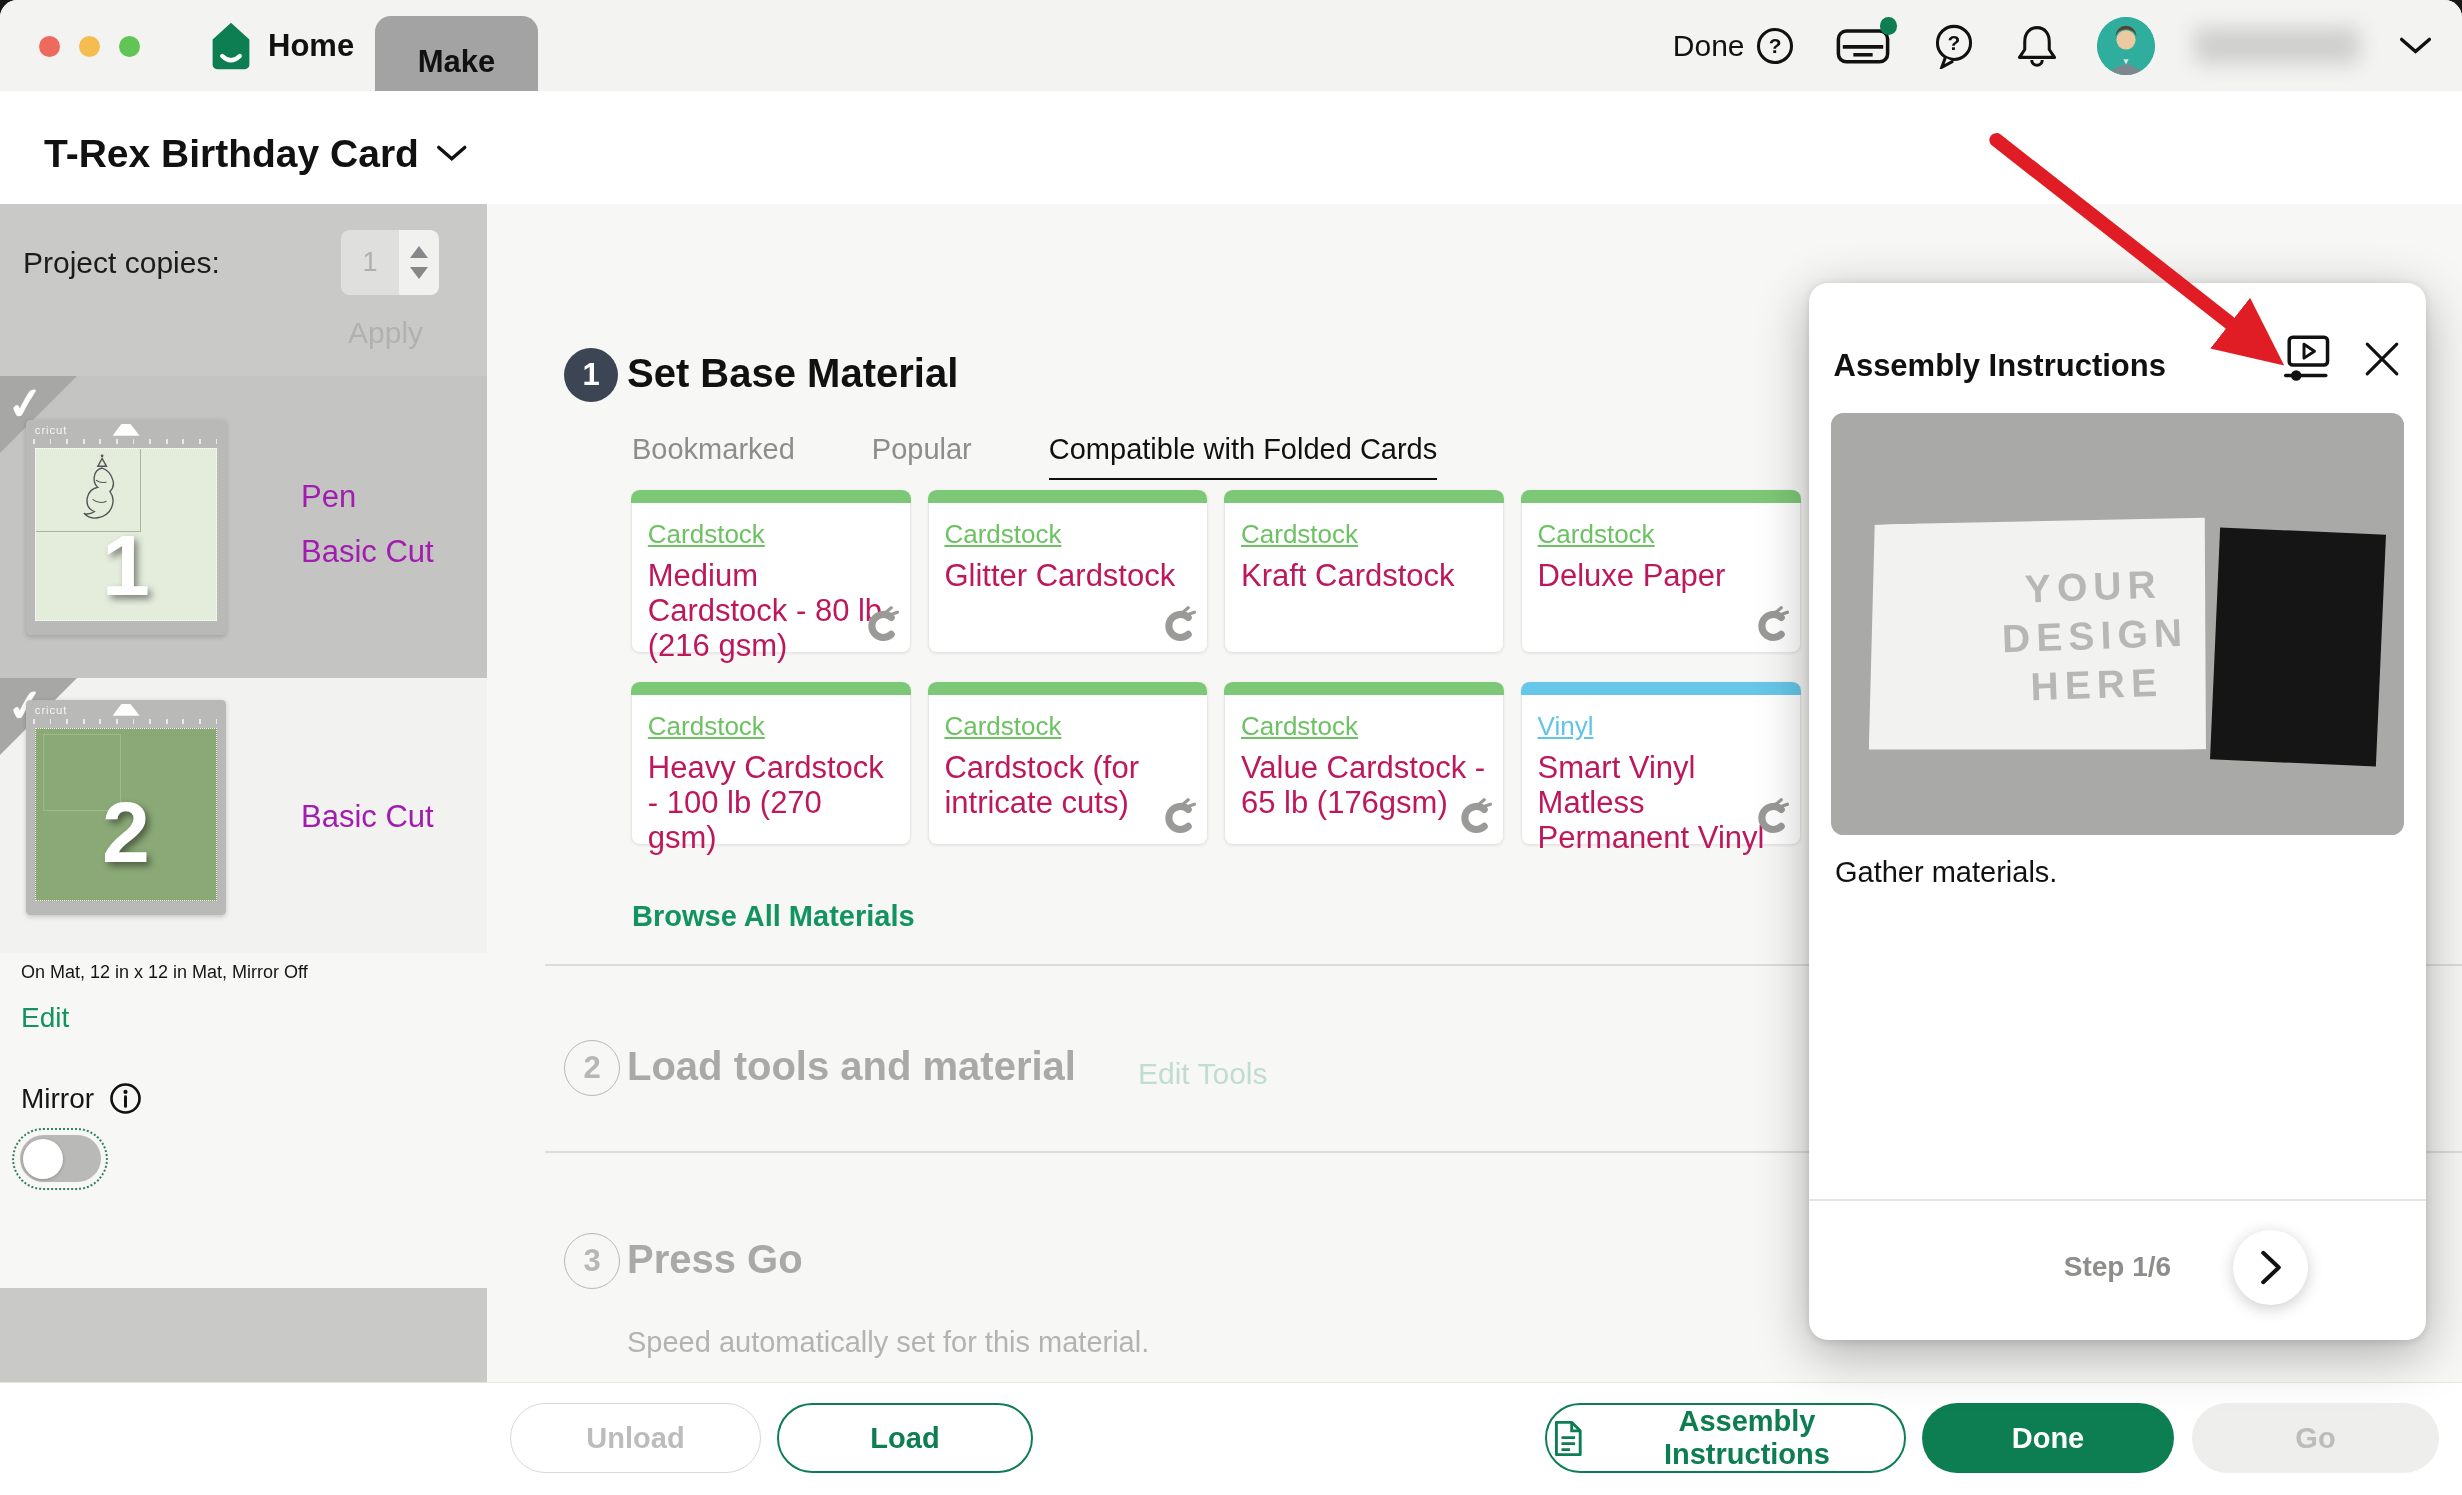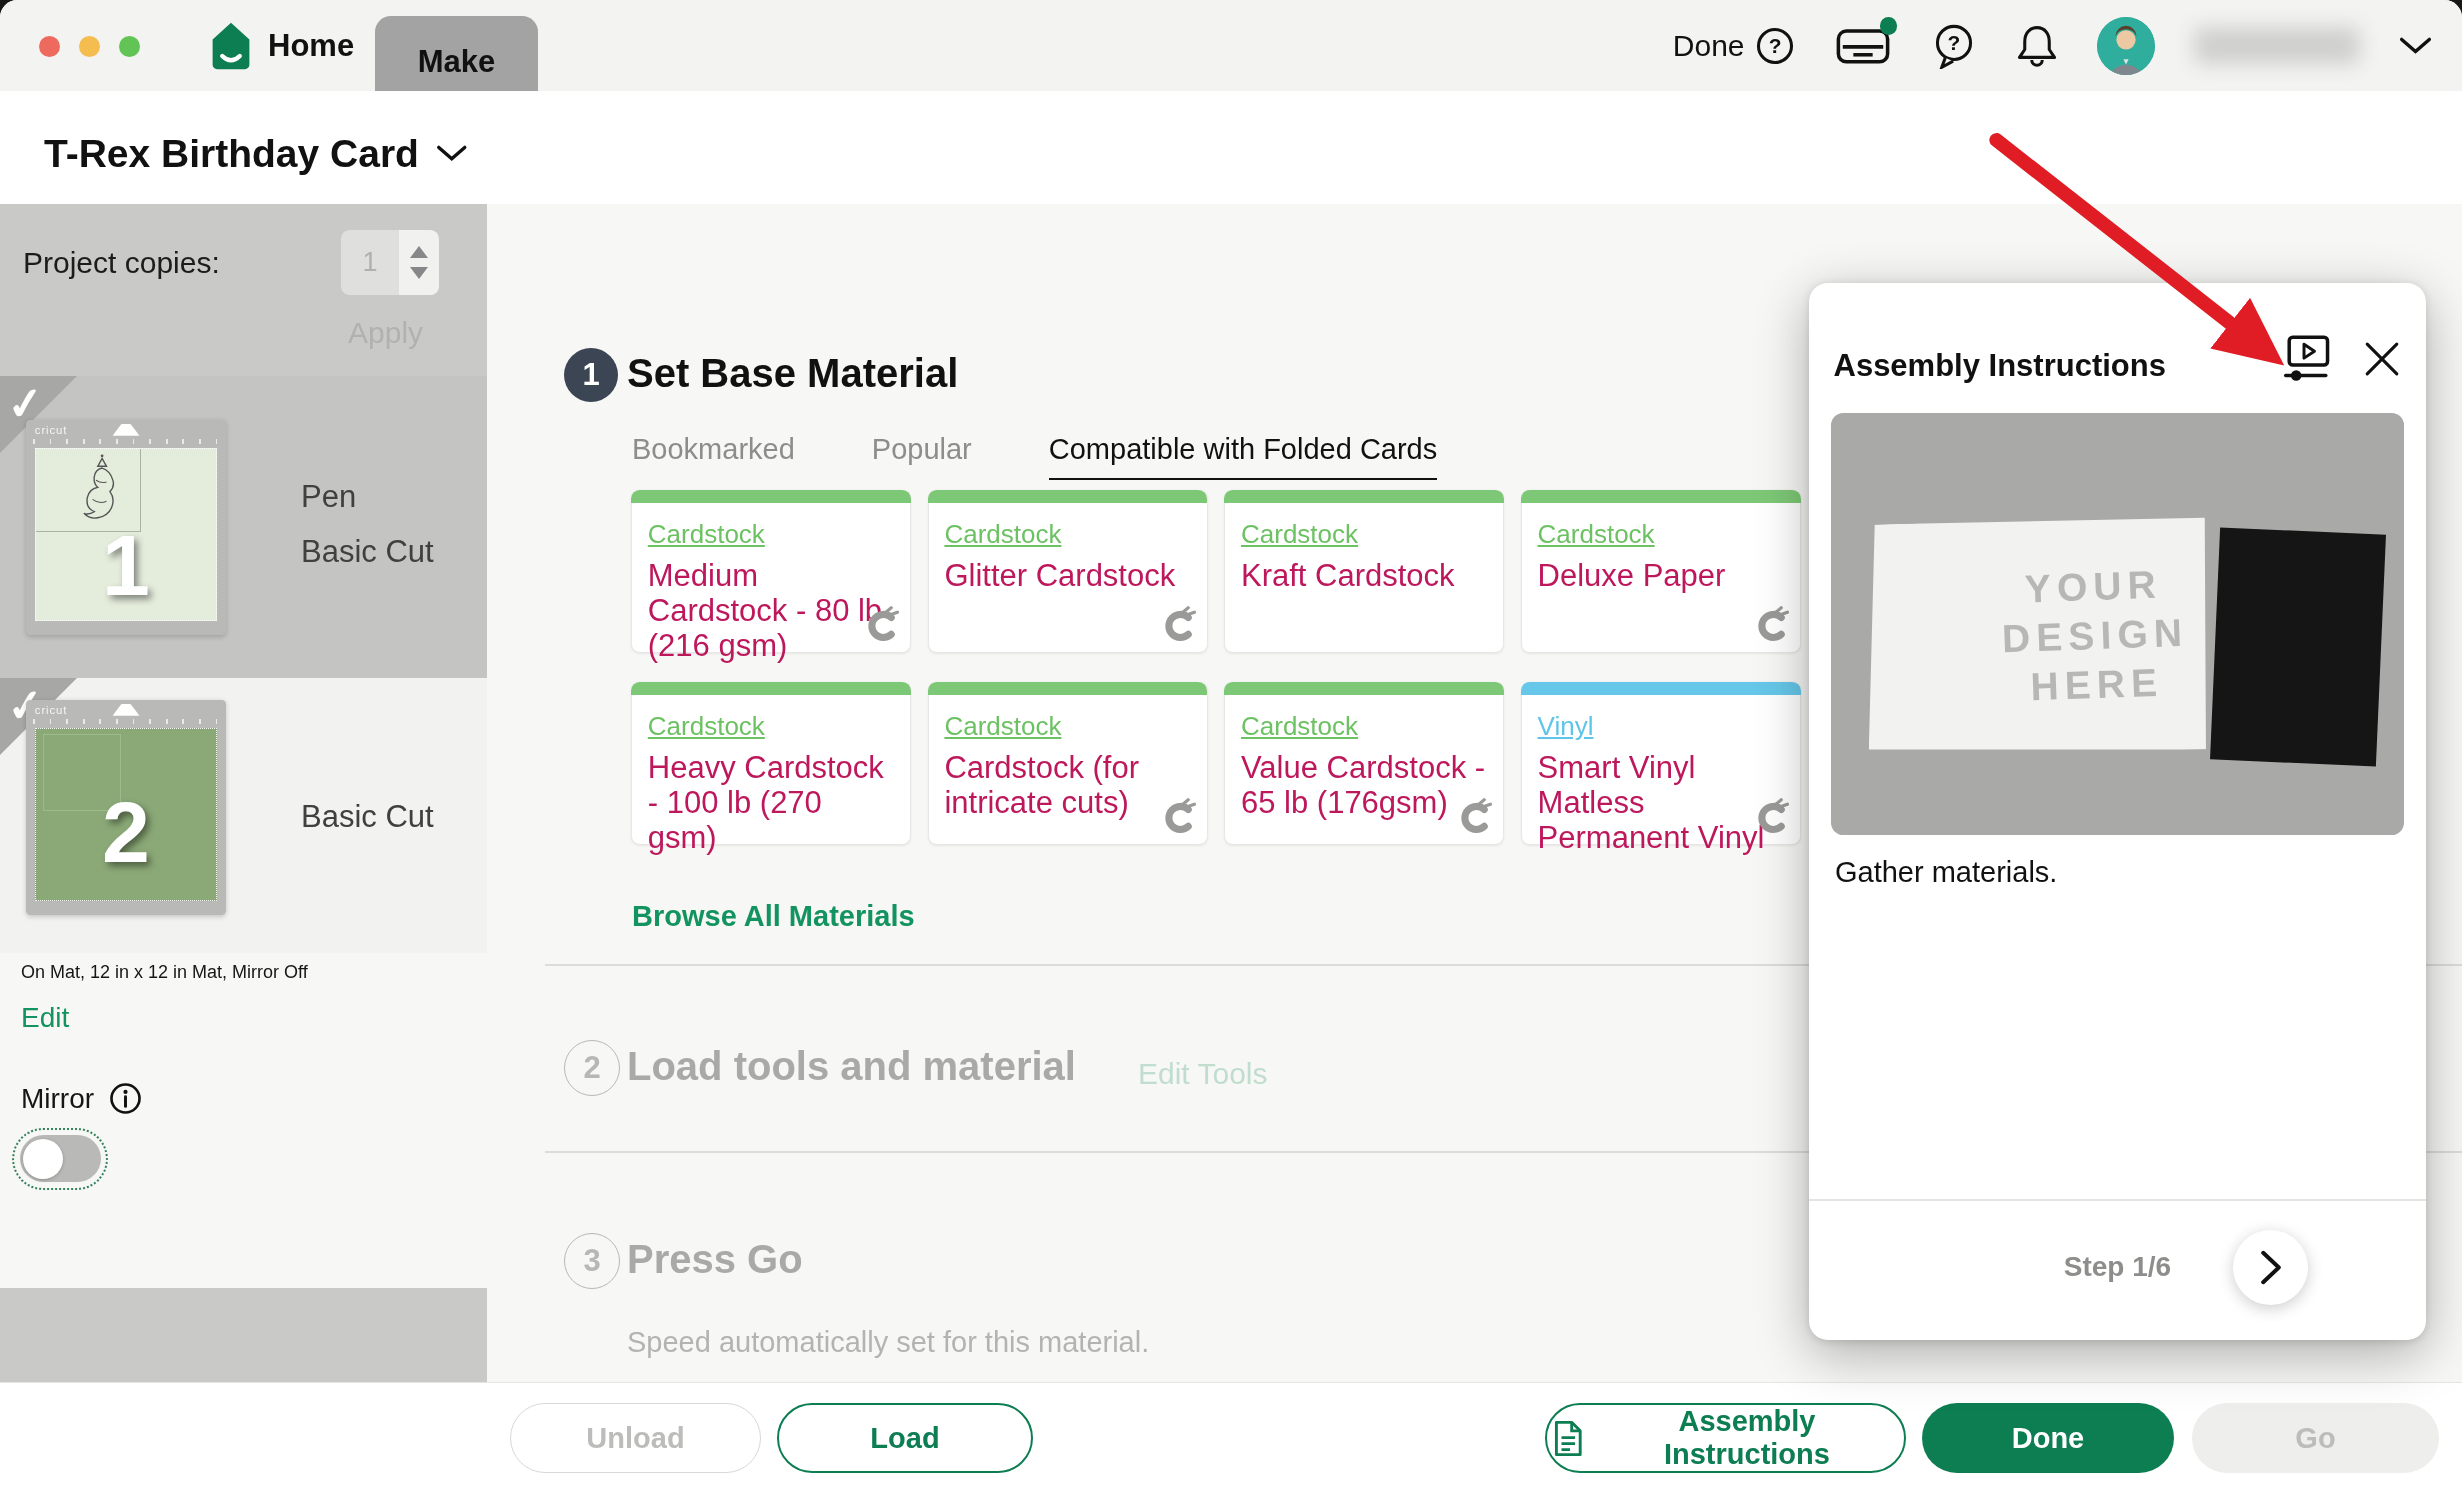--- a/index.html
+++ b/index.html
@@ -52,21 +52,21 @@
          clip-path:polygon(18% 100%,40% 0,60% 0,82% 100%);border-radius:2.6px;}
   .ticks{position:absolute;left:7px;right:7px;top:19px;height:5.3px;
          background:repeating-linear-gradient(90deg,rgba(255,255,255,.7) 0 1.8px,transparent 1.8px 16.6px);}
   .mat-inner{position:absolute;left:8.8px;right:8.8px;top:28px;bottom:14px;border:1.8px dotted rgba(255,255,255,.9);}
   .inner1{background:#e4ecdc;}
   .inner2{background:#8ba977;}
   .design-rect1{position:absolute;left:0;top:0;width:58%;height:48%;border:1.3px solid #a9b3a0;border-left:none;border-top:none;}
   .design-rect2{position:absolute;left:4%;top:3%;width:42%;height:44%;border:1.8px solid #9dbb8a;}
   .mat-num{position:absolute;left:0;right:0;text-align:center;font-size:86px;font-weight:700;color:#ffffff;
            text-shadow:3.5px 4.4px 7px rgba(0,0,0,.45);}
-  .mat-labels{position:absolute;left:301px;font-size:31px;color:#404040;display:flex;flex-direction:column;gap:19px;}
+  .mat-labels{position:absolute;left:301px;font-size:31px;color:#a21caf;display:flex;flex-direction:column;gap:19px;}
   .mat-info{position:absolute;left:21px;top:758px;font-size:18px;color:#161616;white-space:nowrap;}
   .edit-link{position:absolute;left:21px;top:798px;font-size:28px;color:#12935f;}
   .mirror-row{position:absolute;left:21px;top:877px;display:flex;align-items:center;gap:14px;font-size:28px;color:#161616;}
   .toggle-wrap{position:absolute;left:12.3px;top:924px;border:2.6px dotted #35835b;border-radius:37px;padding:5.3px;}
   .toggle-track{width:81px;height:47px;border-radius:23.6px;background:#b9b9b7;position:relative;}
   .toggle-knob{position:absolute;left:3.5px;top:3.5px;width:40px;height:40px;border-radius:50%;background:#ffffff;
                box-shadow:0 0.9px 3.5px rgba(0,0,0,.25);}
   .side-strip{position:absolute;left:0;top:1084px;width:487px;height:95px;background:#c9c9c7;}
 
   

